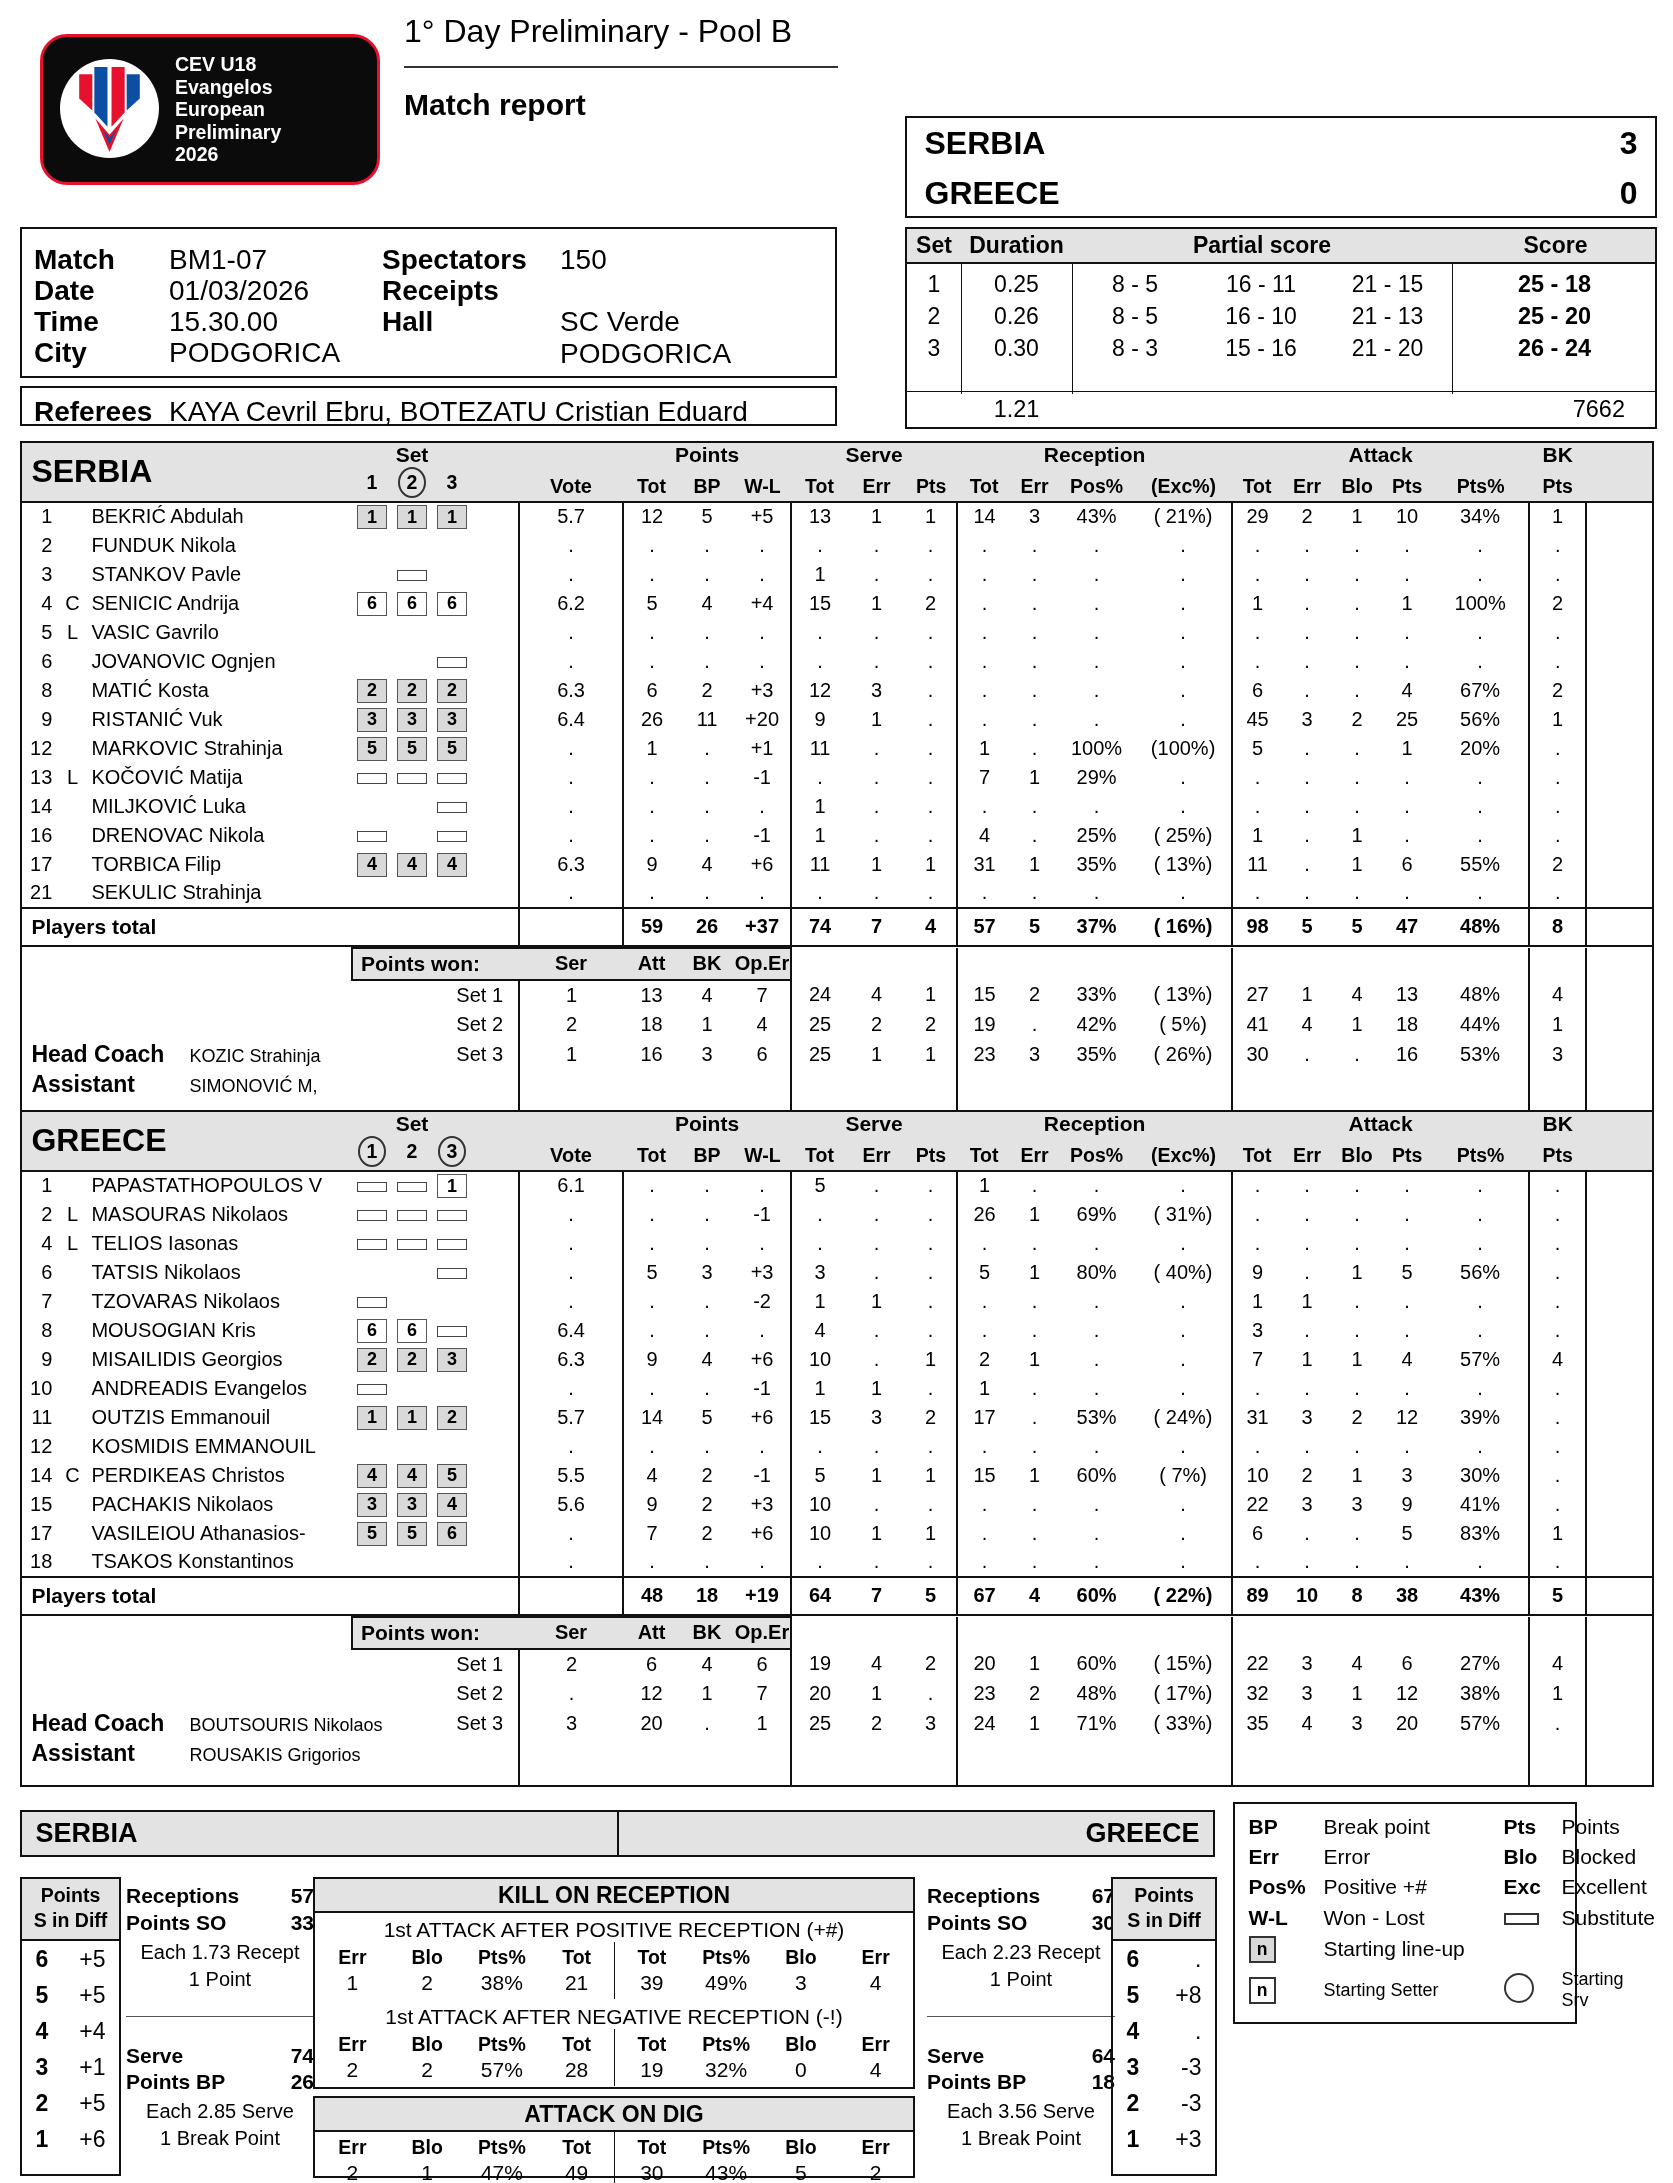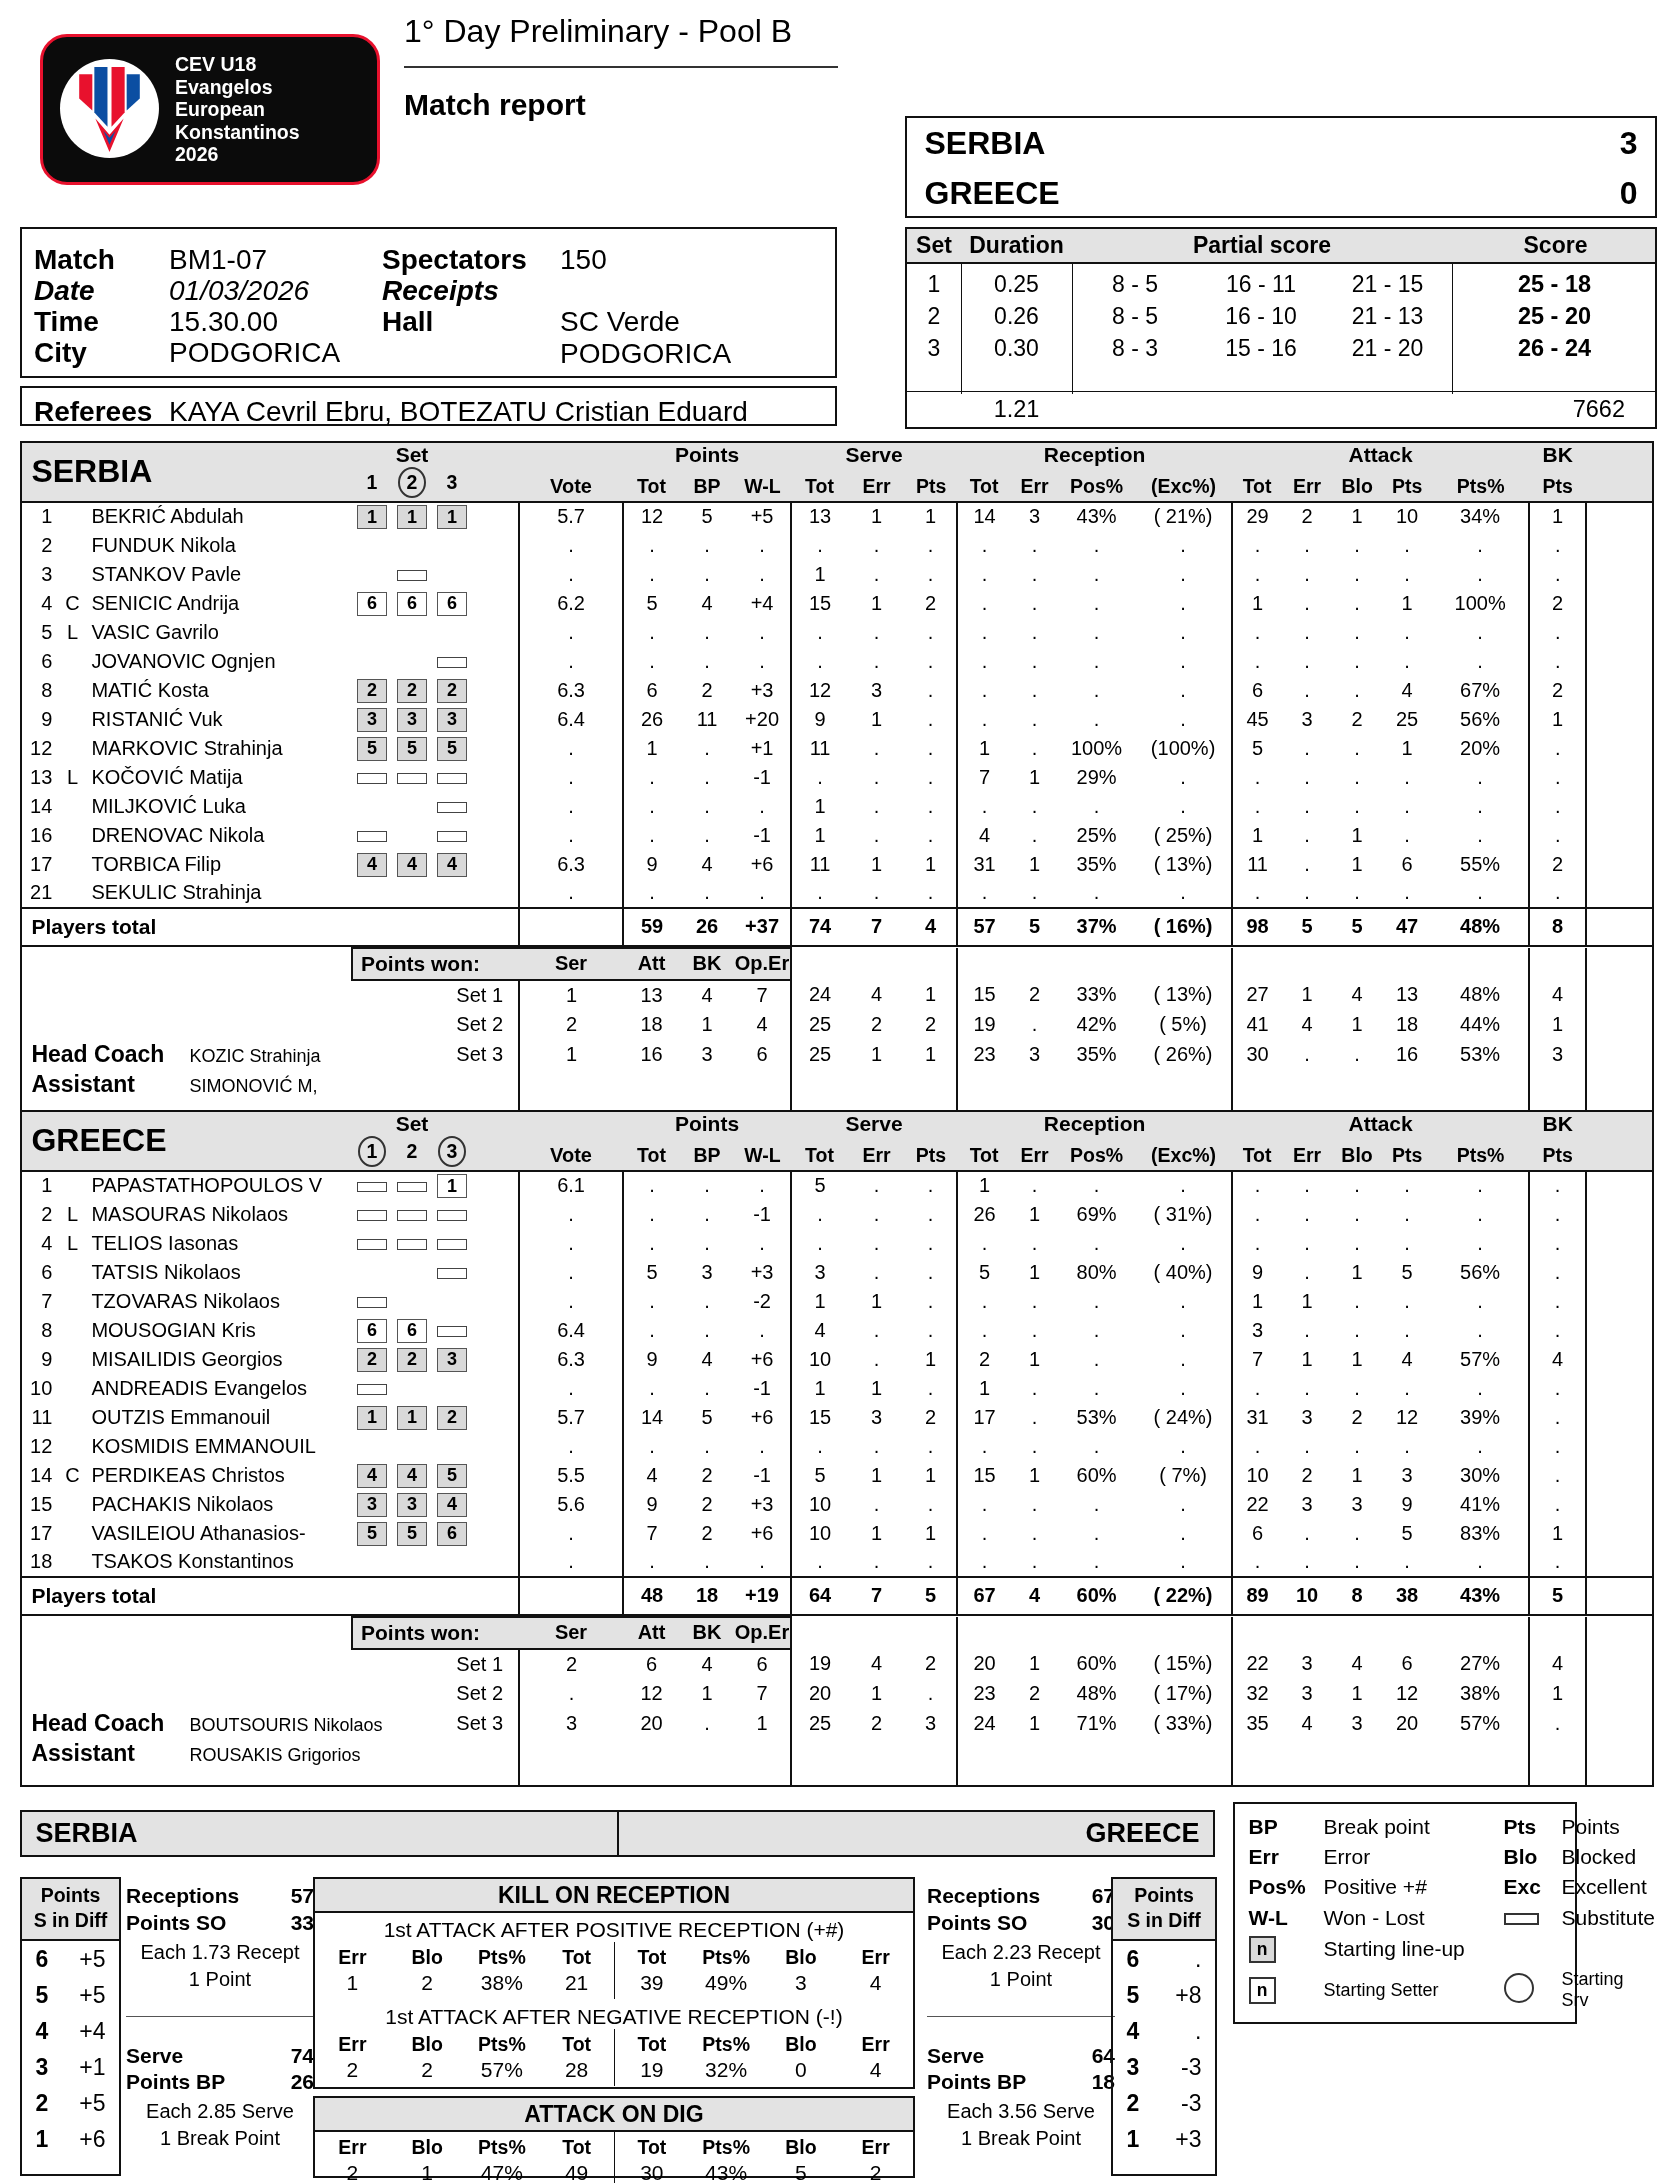--- a/index.html
+++ b/index.html
@@ -141,21 +141,21 @@
         <path d="M35 9 L48 9 L48 68 L35 54 Z" fill="#0b4ea2"></path>
         <path d="M52 9 L65 9 L65 54 L52 68 Z" fill="#e8112d"></path>
         <path d="M67 16 L80 16 L80 40 L67 52 Z" fill="#0b4ea2"></path>
         <path d="M36 60 L50 76 L64 60 L50 93 Z" fill="#e8112d"></path>
         <path d="M44 72 L50 79 L56 72 L50 86 Z" fill="#0b4ea2"></path>
       </svg>
     </span>
     <span class="ltext">
       <div>CEV U18</div>
       <div>Evangelos European</div>
-      <div>Konstantinos</div>
+      <div>Preliminary</div>
       <div>2026</div>
     </span>
   </div>
 
   <div id="title-block">
     <div class="subtitle">1° Day Preliminary - Pool B</div>
     <div class="hdiv"></div>
     <div class="report">Match report</div>
   </div>
 
@@ -170,21 +170,21 @@
     </div>
   </div>
 
   <div class="obox" id="match-info">
     <div class="mi-row" style="top:15px;left:0;right:0;">
       <span class="mi-label" style="left:12px;">Match</span>
       <span class="mi-val" style="left:147px;">BM1-07</span>
       <span class="mi-label" style="left:360px;">Spectators</span>
       <span class="mi-val" style="left:538px;">150</span>
     </div>
-    <div class="mi-row" style="top:46px;left:0;right:13px;font-style:italic;">
+    <div class="mi-row" style="top:46px;left:0;right:13px;">
       <span class="mi-label" style="left:12px;">Date</span>
       <span class="mi-val" style="left:147px;">01/03/2026</span>
       <span class="mi-label" style="left:360px;">Receipts</span>
       <span class="mi-val" style="left:538px;"></span>
     </div>
     <div class="mi-row" style="top:77px;left:0;right:0;">
       <span class="mi-label" style="left:12px;">Time</span>
       <span class="mi-val" style="left:147px;">15.30.00</span>
       <span class="mi-label" style="left:360px;">Hall</span>
       <span class="mi-val" style="left:538px;">SC Verde  PODGORICA</span>

